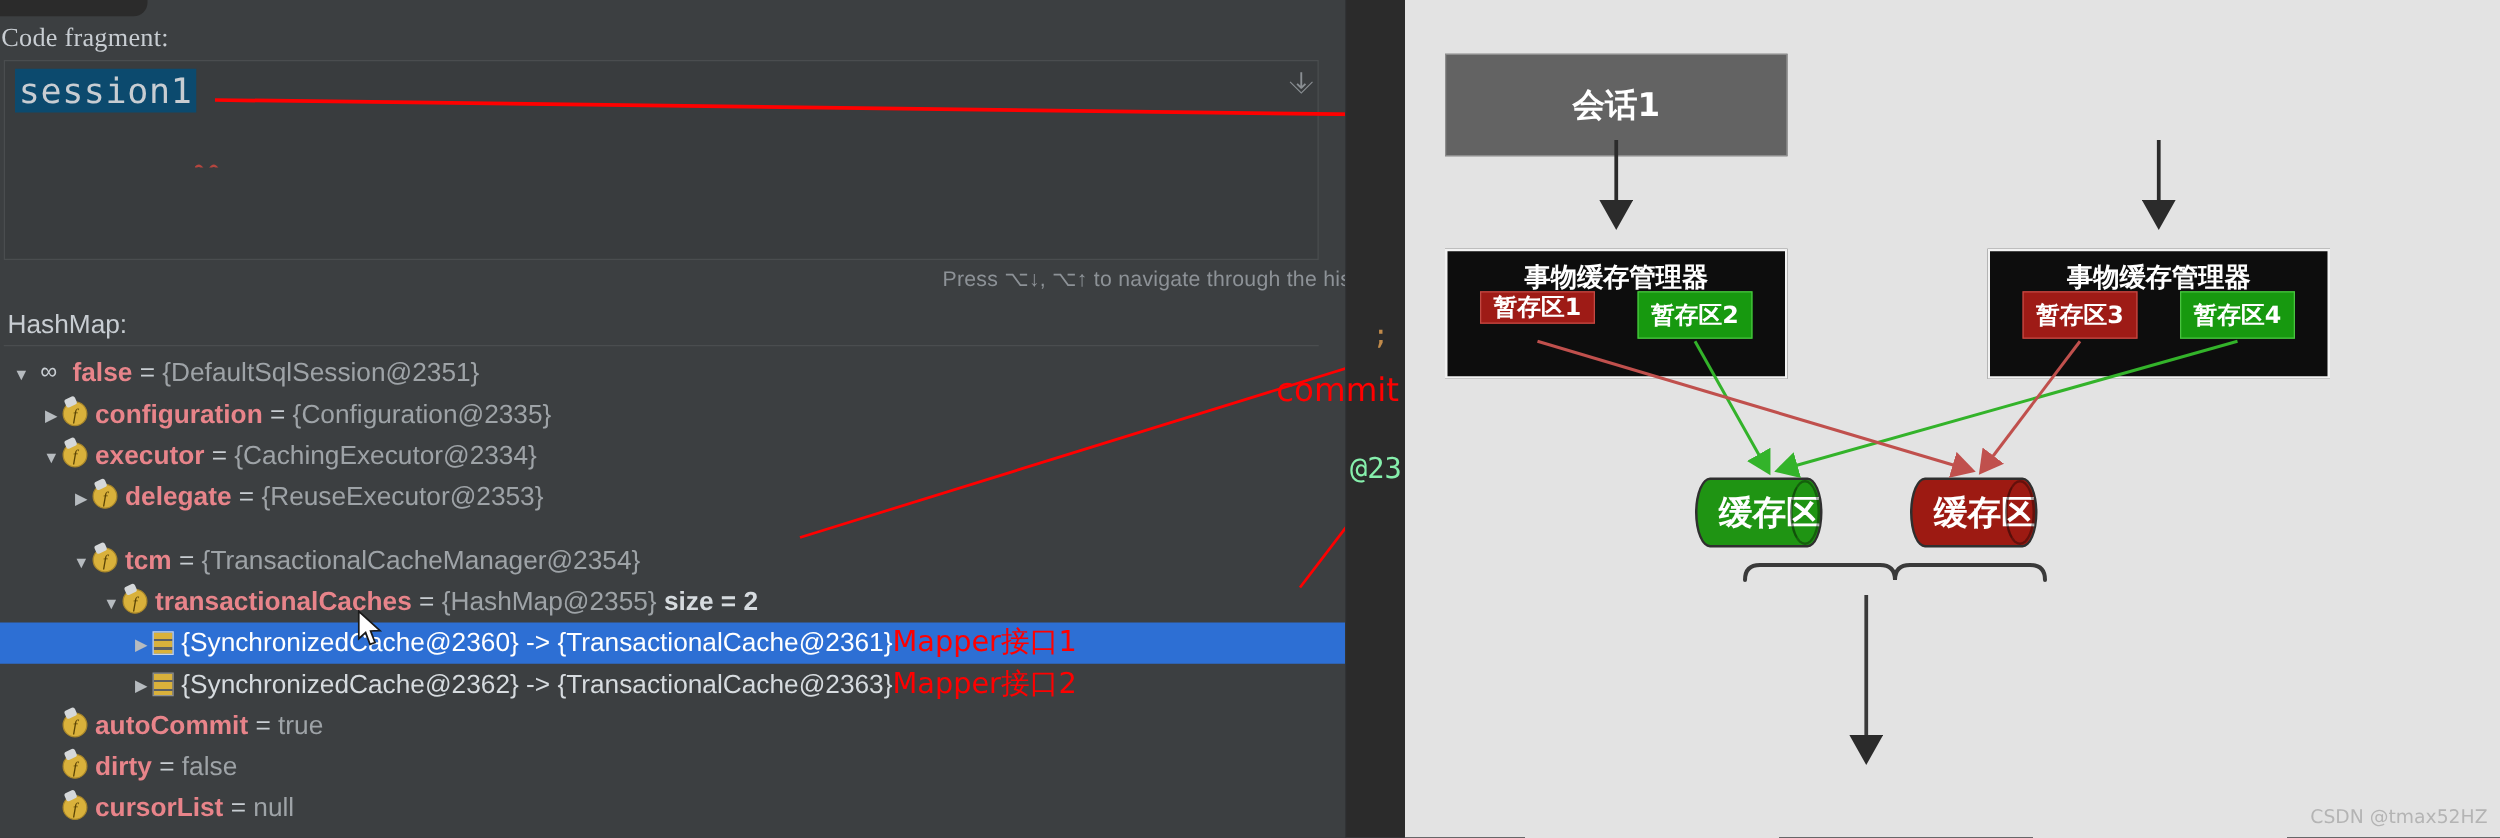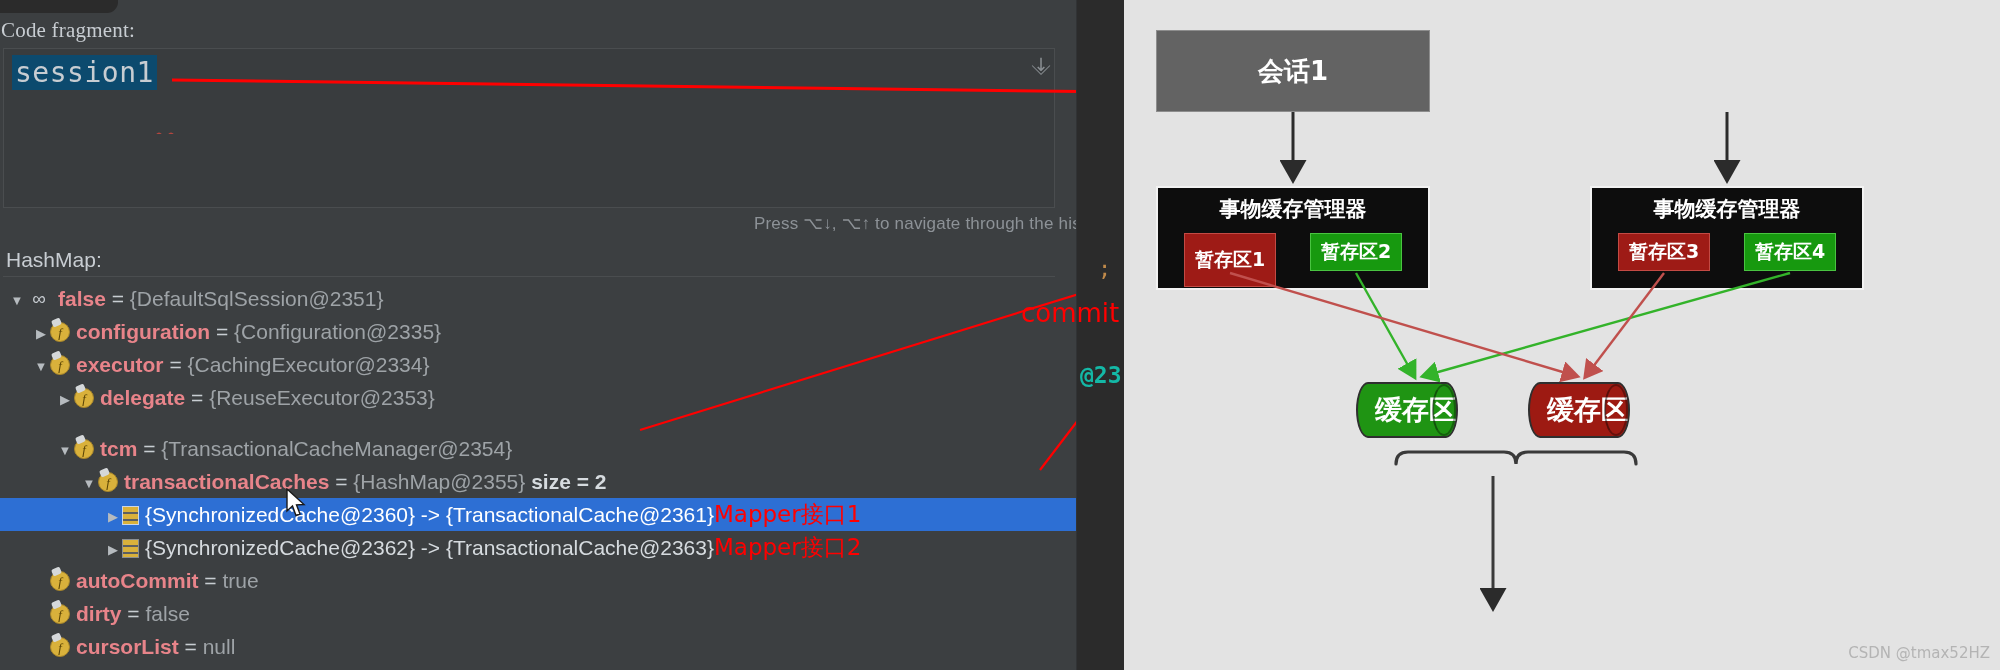--- a/index.html
+++ b/index.html
@@ -136,27 +136,27 @@
     background: #2b2b2b; border-left: 1px solid #313335;
   }
   #peek-semi {
     position: absolute; left: 1098px; top: 256px;
     font-size: 22px; color: #c08a4a;
     font-family: "DejaVu Sans Mono", monospace;
   }
   #peek-sel-text {
     position: absolute; left: 1080px; top: 362px;
     font-family: "DejaVu Sans Mono", monospace;
-    font-size: 23px; color: #14b8a6; font-weight: bold;
+    font-size: 23px; color: #86efac;
   }
 
   .dbox {
     position: absolute; display: flex;
     align-items: flex-start; justify-content: center;
-    color: #ffffff; font-family: "DejaVu Sans", sans-serif;
+    color: #ffffff; font-family: "DejaVu Sans", sans-serif; margin-top: 13px;
   }
   .sess {
     background: #636363; border: 1px solid #8d8d8d;
     font-size: 26px; font-weight: bold;
     align-items: center;
   }
   .tcm {
     background: #0d0d0d; border: 2px solid #f2f2f2;
     font-size: 21px; font-weight: bold; padding-top: 7px;
   }
@@ -263,21 +263,21 @@
 
   <div id="diagram">
 
     <div class="dbox sess" style="left:32px;  top:30px; width:274px; height:82px;">
       <span>会话1</span>
     </div>
 
     <div class="dbox tcm" style="left:32px; top:186px; width:274px; height:104px;">
       <span>事物缓存管理器</span>
     </div>
-    <div class="stage stage-red" style="left:60px;  top:233px; width:92px; height:54px;">
+    <div class="stage stage-red" style="left:60px;  top:233px; width:92px; height:26px;">
       <span>暂存区1</span>
     </div>
     <div class="stage stage-green" style="left:186px; top:233px; width:92px; height:38px;">
       <span>暂存区2</span>
     </div>
 
     <div class="dbox tcm" style="left:466px; top:186px; width:274px; height:104px;">
       <span>事物缓存管理器</span>
     </div>
     <div class="stage stage-red" style="left:494px; top:233px; width:92px; height:38px;">

